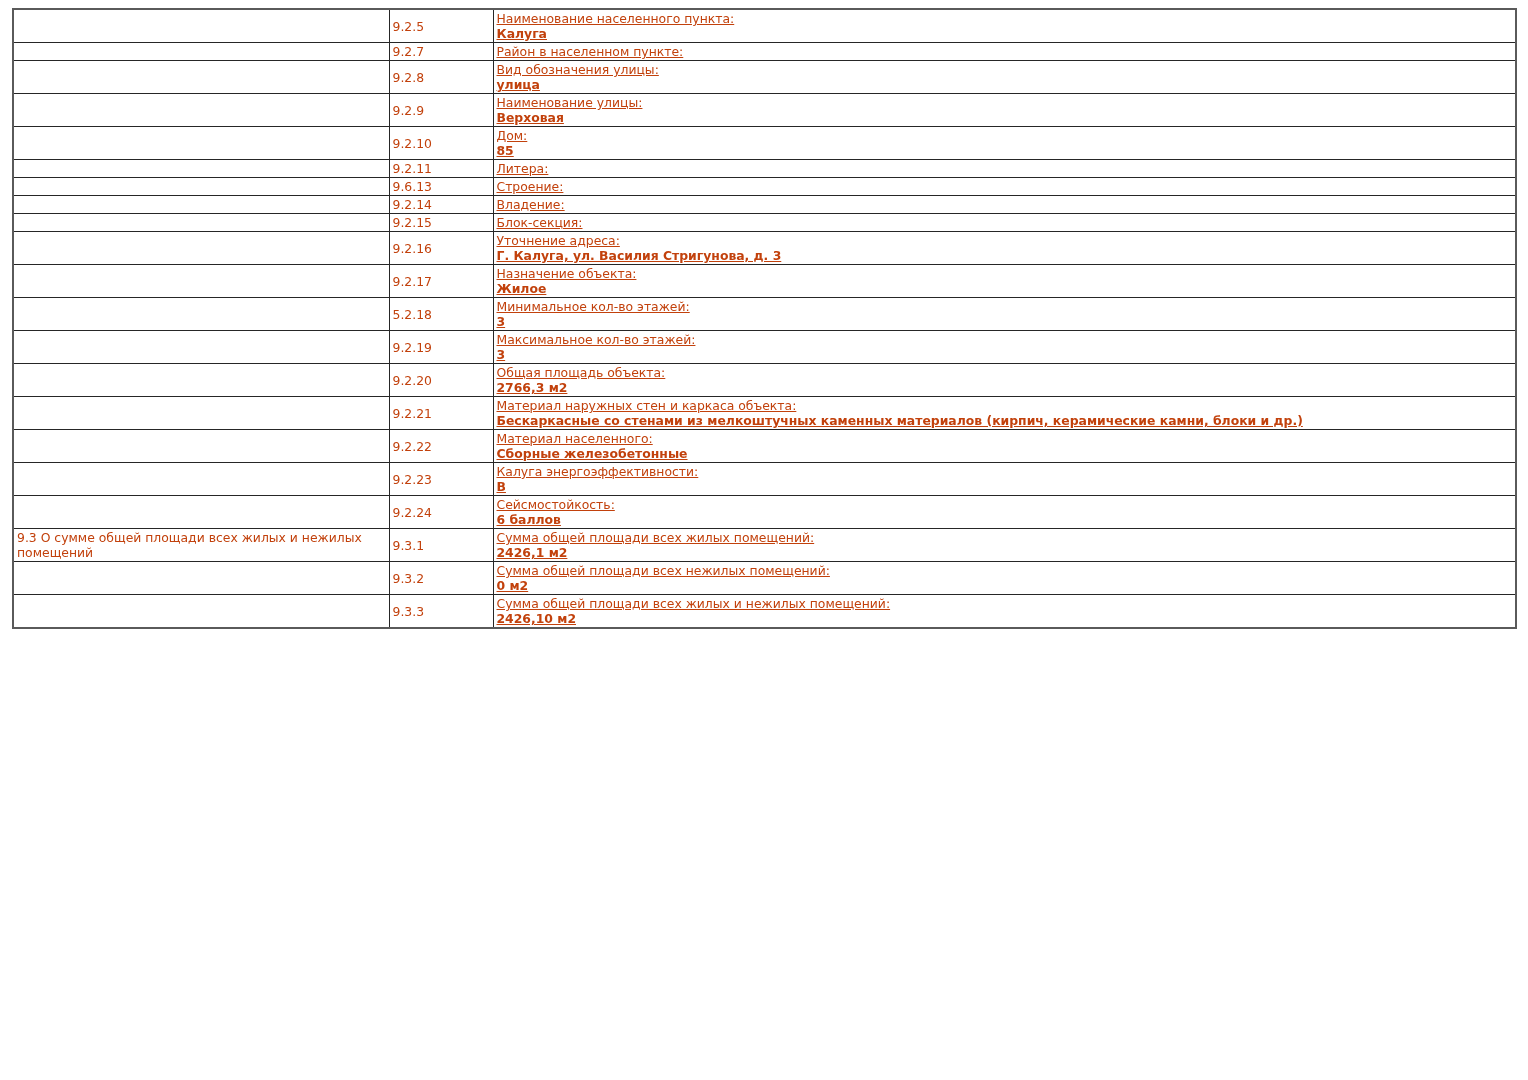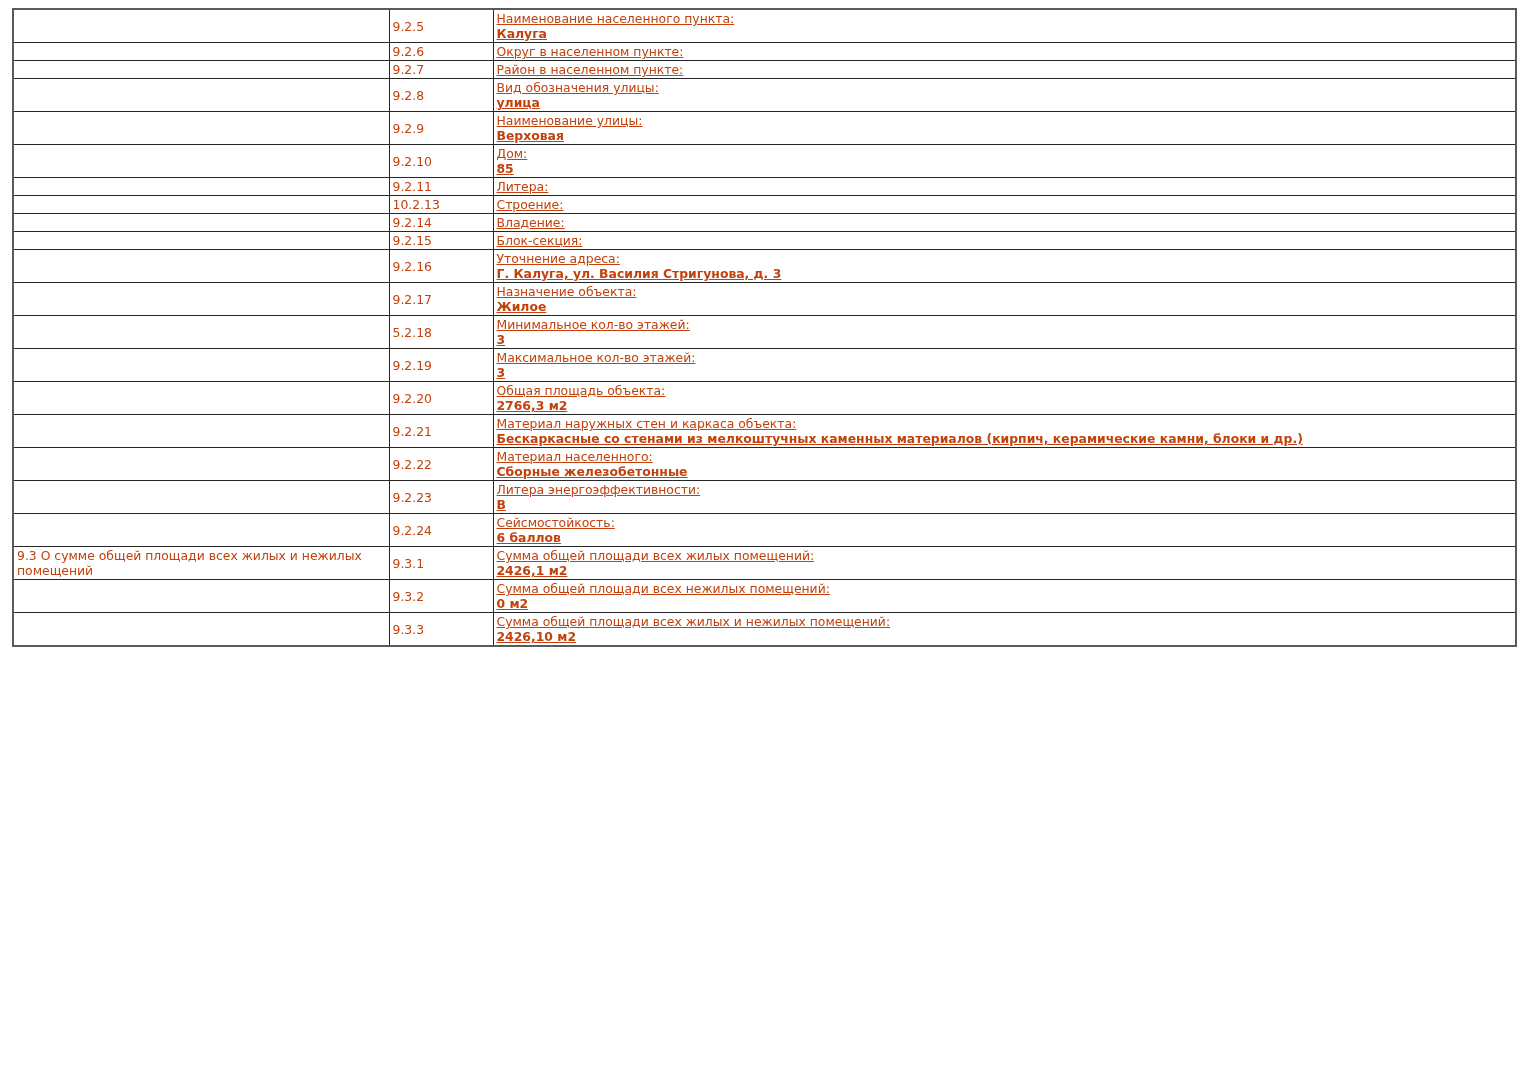--- a/index.html
+++ b/index.html
@@ -66,28 +66,20 @@
         <tr>
     <td class="c1"><span></span></td>
     <td class="c2"><span>9.2.5</span></td>
     <td class="c3">
       <div class="field-label">Наименование населенного пункта:</div>
       <div class="field-value">Калуга</div>
     </td>
   </tr>
         <tr>
     <td class="c1"><span></span></td>
-    <td class="c2"><span>9.2.6</span></td>
-    <td class="c3">
-      <div class="field-label">Округ в населенном пункте:</div>
-
-    </td>
-  </tr>
-        <tr>
-    <td class="c1"><span></span></td>
     <td class="c2"><span>9.2.7</span></td>
     <td class="c3">
       <div class="field-label">Район в населенном пункте:</div>
 
     </td>
   </tr>
         <tr>
     <td class="c1"><span></span></td>
     <td class="c2"><span>9.2.8</span></td>
     <td class="c3">
@@ -114,21 +106,21 @@
         <tr>
     <td class="c1"><span></span></td>
     <td class="c2"><span>9.2.11</span></td>
     <td class="c3">
       <div class="field-label">Литера:</div>
 
     </td>
   </tr>
         <tr>
     <td class="c1"><span></span></td>
-    <td class="c2"><span>10.2.13</span></td>
+    <td class="c2"><span>9.6.13</span></td>
     <td class="c3">
       <div class="field-label">Строение:</div>
 
     </td>
   </tr>
         <tr>
     <td class="c1"><span></span></td>
     <td class="c2"><span>9.2.14</span></td>
     <td class="c3">
       <div class="field-label">Владение:</div>
@@ -196,21 +188,21 @@
     <td class="c2"><span>9.2.22</span></td>
     <td class="c3">
       <div class="field-label">Материал населенного:</div>
       <div class="field-value">Сборные железобетонные</div>
     </td>
   </tr>
         <tr>
     <td class="c1"><span></span></td>
     <td class="c2"><span>9.2.23</span></td>
     <td class="c3">
-      <div class="field-label">Литера энергоэффективности:</div>
+      <div class="field-label">Калуга энергоэффективности:</div>
       <div class="field-value">В</div>
     </td>
   </tr>
         <tr>
     <td class="c1"><span></span></td>
     <td class="c2"><span>9.2.24</span></td>
     <td class="c3">
       <div class="field-label">Сейсмостойкость:</div>
       <div class="field-value">6 баллов</div>
     </td>

